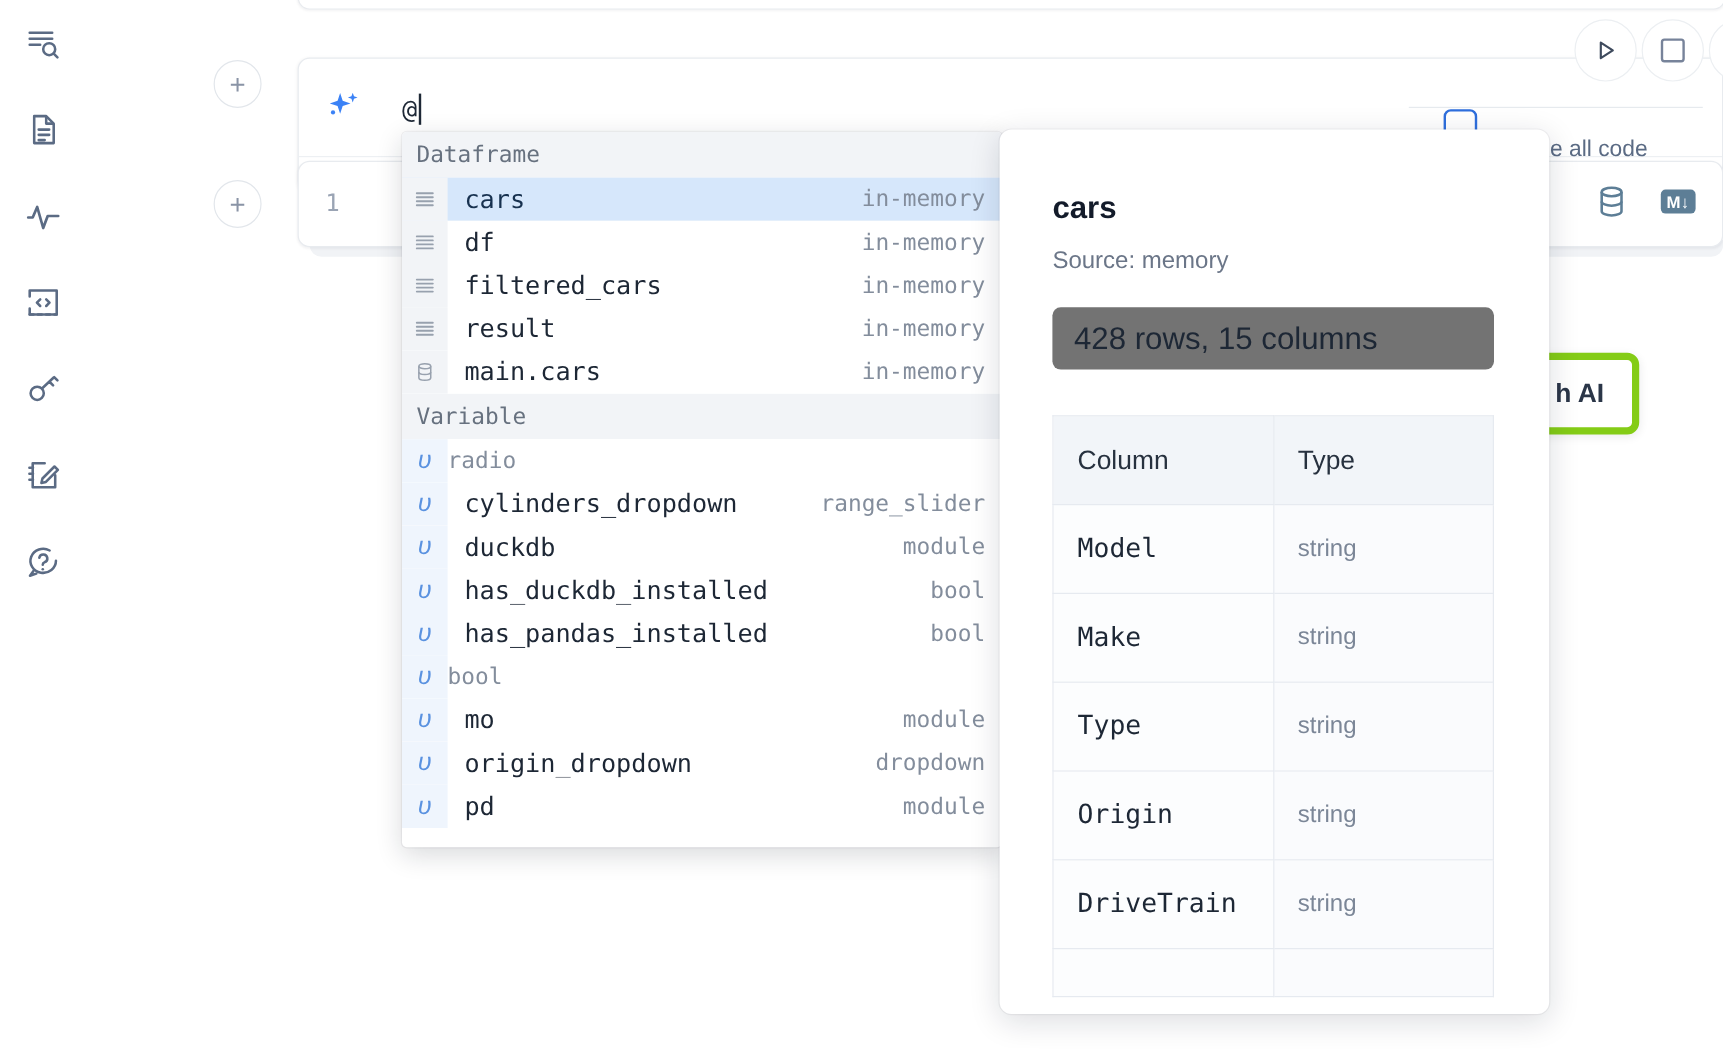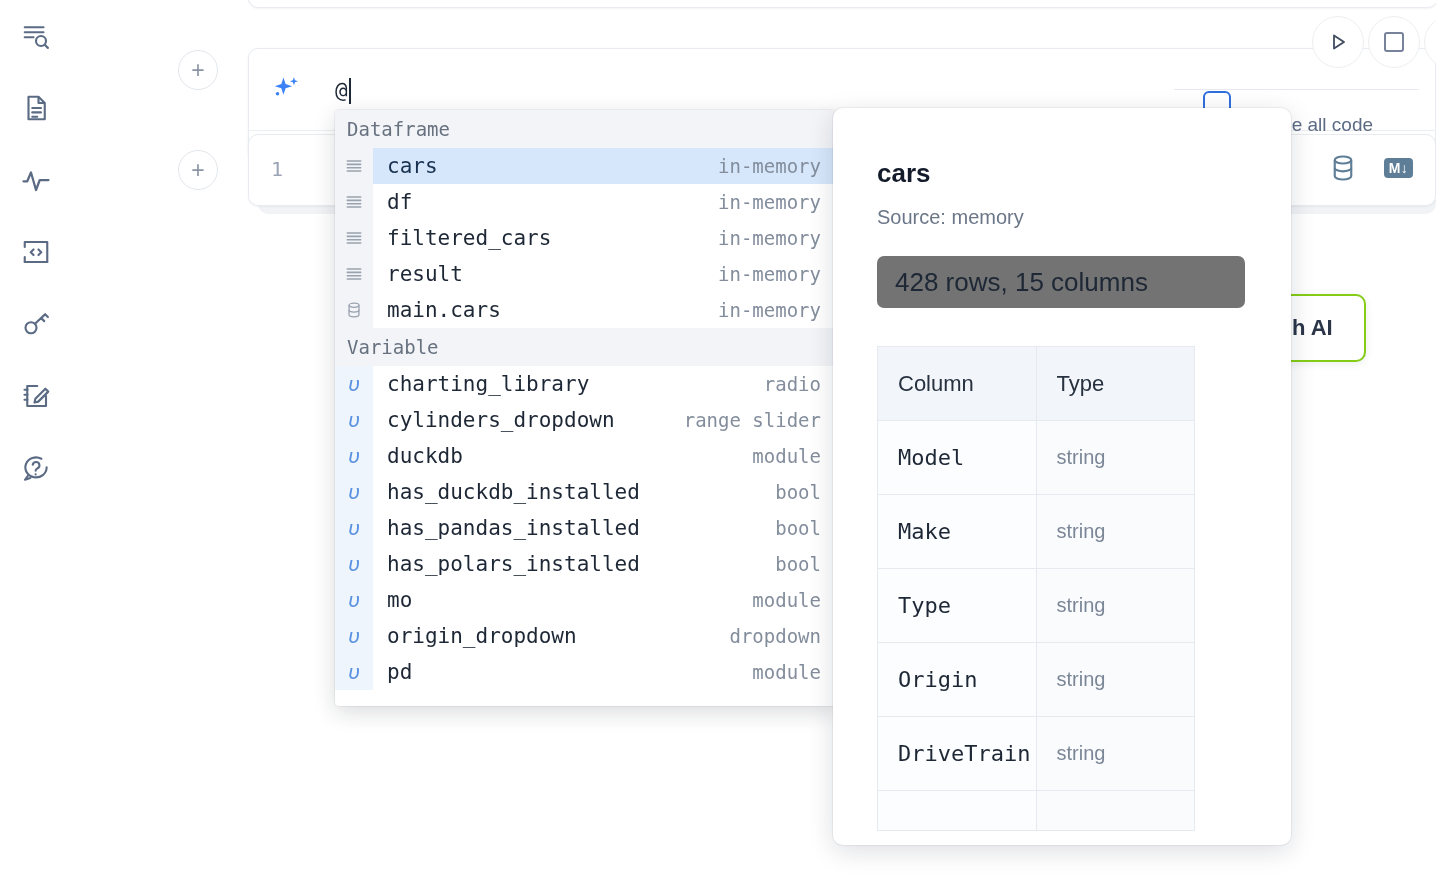--- a/index.html
+++ b/index.html
@@ -82,21 +82,21 @@
   .tool-ico{color:#5d7e96;cursor:pointer;display:flex;align-items:center;}
   .tool-ico svg{display:block;}
   #md-badge{
     background:#5d7e96;color:#fff;border-radius:4px;padding:2px 5px;
     font-size:14px;font-weight:700;letter-spacing:.3px;line-height:1.15;cursor:pointer;
   }
 
   
   #ai-hint{
     position:absolute;left:1244px;top:294px;width:122px;height:68px;
-    background:#fff;border:2px solid #84cc16;border-radius:10px;
+    background:#fff;border:6px solid #84cc16;border-radius:10px;
     box-shadow:0 2px 8px rgba(16,24,40,.08);box-sizing:border-box;
     display:flex;align-items:center;padding-left:46px;
     font-size:22px;font-weight:700;color:#2b3648;
   }
 
   
   #ac{
     position:absolute;left:335px;top:110px;width:500px;height:596px;
     background:#fff;border-radius:4px;overflow:hidden;
     box-shadow:0 6px 22px rgba(16,24,40,.16),0 0 0 1px rgba(16,24,40,.05);
@@ -133,21 +133,21 @@
     box-shadow:0 6px 26px rgba(16,24,40,.14),0 0 0 1px rgba(16,24,40,.05);
   }
   #doc-title{position:absolute;left:44px;top:50px;font-size:26px;font-weight:700;color:#131b2a;}
   #doc-source{position:absolute;left:44px;top:98px;font-size:20px;color:#6b7688;}
   #doc-shape{
     position:absolute;left:44px;top:148px;width:368px;height:52px;
     background:#737373;border-radius:7px;display:flex;align-items:center;
     padding-left:18px;box-sizing:border-box;font-size:26px;color:#1d2735;
   }
   #doc-table{
-    position:absolute;left:44px;top:238px;width:318px;
+    position:absolute;left:44px;top:238px;width:368px;
     border:1px solid #e6eaf0;border-collapse:collapse;table-layout:fixed;
   }
   #doc-table th,#doc-table td{
     border:1px solid #e6eaf0;height:74px;padding:0 20px;text-align:left;
     box-sizing:border-box;overflow:hidden;
   }
   #doc-table th{background:#f2f5f9;font-weight:400;font-size:22px;color:#27313f;}
   #doc-table td.col{
     background:#fcfdfe;font-size:22px;color:#1d2735;
     font-family:"DejaVu Sans Mono","Liberation Mono",monospace;
@@ -304,21 +304,20 @@
             <path d="M5.4 5.6v12.8c0 1.55 2.95 2.8 6.6 2.8s6.6-1.25 6.6-2.8V5.6"></path>
             <path d="M5.4 11.9c0 1.55 2.95 2.8 6.6 2.8s6.6-1.25 6.6-2.8"></path>
           </svg>
         </span>
         <span class="ac-name mono">main.cars</span>
         <span class="ac-type mono">in-memory</span>
       </div>
       <div class="ac-group mono">Variable</div>
       <div class="ac-item var">
         <span class="ac-ico">υ</span>
-        <span class="ac-name mono">charting_library</span>
         <span class="ac-type mono">radio</span>
       </div>
       <div class="ac-item var">
         <span class="ac-ico">υ</span>
         <span class="ac-name mono">cylinders_dropdown</span>
         <span class="ac-type mono">range_slider</span>
       </div>
       <div class="ac-item var">
         <span class="ac-ico">υ</span>
         <span class="ac-name mono">duckdb</span>
@@ -329,21 +328,20 @@
         <span class="ac-name mono">has_duckdb_installed</span>
         <span class="ac-type mono">bool</span>
       </div>
       <div class="ac-item var">
         <span class="ac-ico">υ</span>
         <span class="ac-name mono">has_pandas_installed</span>
         <span class="ac-type mono">bool</span>
       </div>
       <div class="ac-item var">
         <span class="ac-ico">υ</span>
-        <span class="ac-name mono">has_polars_installed</span>
         <span class="ac-type mono">bool</span>
       </div>
       <div class="ac-item var">
         <span class="ac-ico">υ</span>
         <span class="ac-name mono">mo</span>
         <span class="ac-type mono">module</span>
       </div>
       <div class="ac-item var">
         <span class="ac-ico">υ</span>
         <span class="ac-name mono">origin_dropdown</span>

